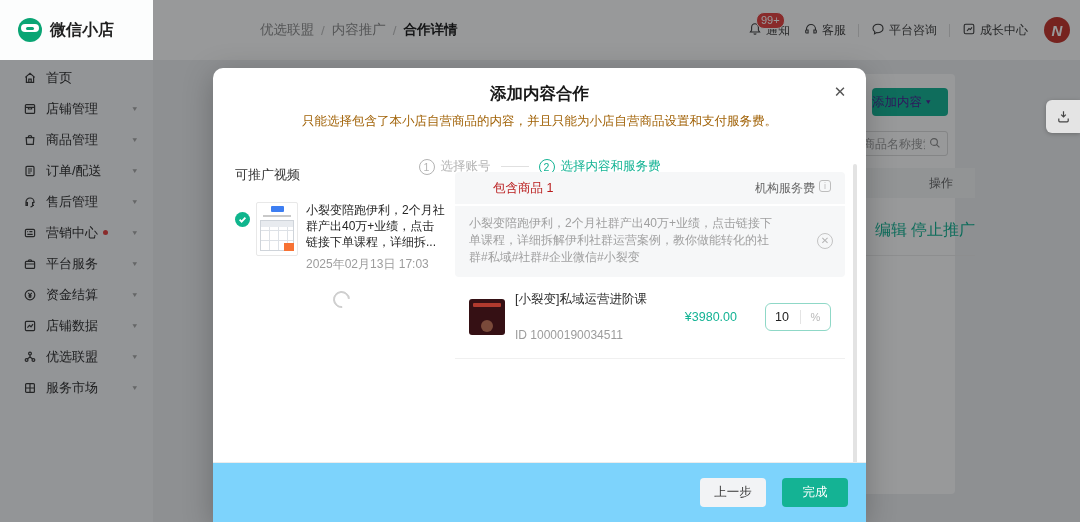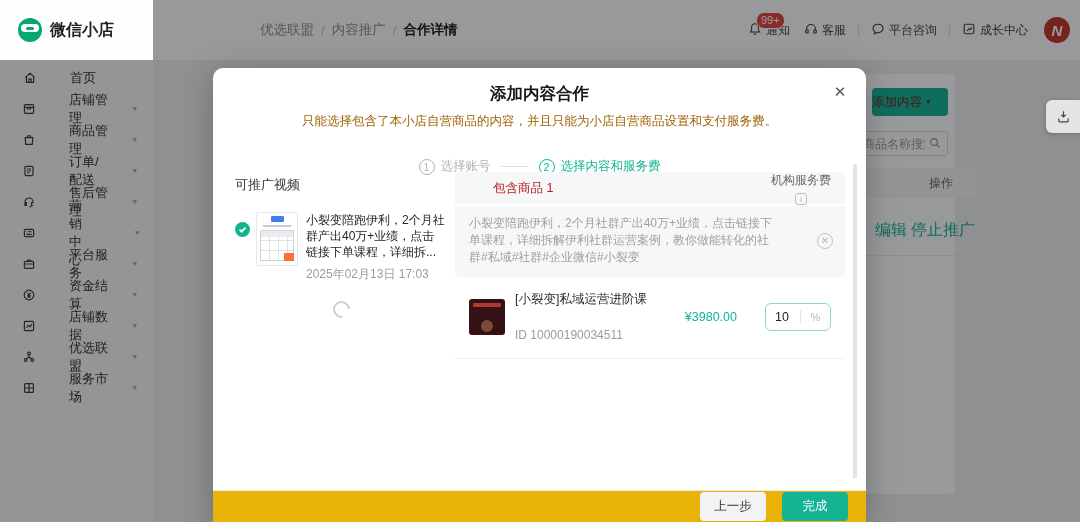--- a/index.html
+++ b/index.html
@@ -18,30 +18,30 @@
   .avatar { width:26px; height:26px; border-radius:50%; background:#c5342c; color:#fff; display:flex; align-items:center; justify-content:center; font-weight:bold; font-style:italic; font-size:15px; margin-left:4px; }
 
   
   .sidebar { position:absolute; left:0; top:0; width:153px; height:522px; background:#f7f8fa; }
   .logo-block { position:relative; z-index:60; width:153px; height:60px; background:#fcfdfd; display:flex; align-items:center; padding-left:18px; gap:8px; }
   .logo-mark { width:24px; height:24px; border-radius:50%; background:#0aa574; position:relative; overflow:hidden; }
   .logo-mark::before { content:""; position:absolute; left:3px; right:3px; top:6px; height:8px; background:#fff; border-radius:5px; }
   .logo-mark::after { content:""; position:absolute; left:8px; top:9px; width:8px; height:3px; background:#0aa574; border-radius:2px; }
   .logo-text { font-size:16px; font-weight:bold; color:#1f1f1f; }
   .menu { position:absolute; left:0; top:62px; width:153px; }
-  .menu-item { height:31px; display:flex; align-items:center; padding:0 16px 0 22px; font-size:13px; color:#2f2f2f; cursor:pointer;gap:24px; }
+  .menu-item { height:31px; display:flex; align-items:center; padding:0 16px 0 22px; font-size:13px; color:#2f2f2f; cursor:pointer; }
   .menu-item .mi-icon { width:15px; height:15px; margin-right:9px; display:flex; align-items:center; justify-content:center; }
   .mi-icon svg { stroke:#3a3a3a; fill:none; stroke-width:1.2; }
   .menu-item .chev { margin-left:auto; color:#a8a8a8; font-size:9px; transform:scaleY(.8); }
   .red-dot { width:5px; height:5px; border-radius:50%; background:#e64340; margin-left:5px; }
 
   
   .content { position:absolute; left:153px; top:60px; right:0; bottom:0; background:#eef0f2; }
   .content-card { position:absolute; left:447px; top:14px; width:355px; height:420px; background:#ffffff; border-radius:4px; }
-  .add-content-btn { position:absolute; left:719px; top:28px; width:76px; height:28px; background:#14b394; color:#7f1d1d; border:none; border-radius:4px; font-size:12.5px; display:flex; align-items:center; justify-content:flex-start; gap:4px; cursor:pointer; }
+  .add-content-btn { position:absolute; left:719px; top:28px; width:76px; height:28px; background:#14b394; color:#4c1d95; border:none; border-radius:4px; font-size:12.5px; display:flex; align-items:center; justify-content:flex-start; gap:4px; cursor:pointer; }
   .add-content-btn .chev { font-size:9px; transform:scaleY(.8); }
   .bg-search { position:absolute; left:703px; top:71px; width:92px; height:25px; border:1px solid #dcdcdc; border-radius:3px; background:#fff; display:flex; align-items:center; padding:0 6px; gap:4px; }
   .bg-search input { border:none; outline:none; width:62px; font-size:12px; color:#333; background:transparent; }
   .bg-search input::placeholder { color:#9b9b9b; }
   .bg-table-head { position:absolute; left:700px; top:108px; width:122px; height:30px; background:#f5f6f7; display:flex; align-items:center; justify-content:flex-end; padding-right:22px; font-size:12px; color:#666; }
   .bg-row-actions { position:absolute; left:722px; top:160px; display:flex; gap:4px; font-size:16px; color:#14b394; }
   .bg-row-actions span { cursor:pointer; }
   .bg-row-divider { position:absolute; left:700px; top:195px; width:122px; height:1px; background:#ececec; }
 
   
@@ -62,21 +62,21 @@
   .step-num { width:16px; height:16px; border-radius:50%; border:1px solid currentColor; font-size:10.5px; display:flex; align-items:center; justify-content:center; }
   .step.inactive { color:#b3b3b3; }
   .step.active { color:#14b394; }
   .step-dash { width:28px; height:1px; background:#e0e0e0; }
 
   .modal-body { position:absolute; left:0; top:96px; right:0; bottom:44px; overflow:hidden; }
   .mod-scrollbar { position:absolute; right:9px; top:0px; width:4px; height:320px; background:#e3e3e3; border-radius:2px; cursor:pointer; }
 
   
   .left-col { position:absolute; left:22px; top:0; width:212px; }
-  .left-title { font-size:13px; color:#333; margin-top:12px; }
+  .left-title { font-size:13px; color:#333; margin-top:2px; }
   .video-card { margin-top:18px; display:flex; align-items:flex-start; cursor:pointer; }
   .check-circle { width:15px; height:15px; border-radius:50%; background:#0fb58d; margin-top:10px; flex:none; display:flex; align-items:center; justify-content:center; }
   .check-circle svg { stroke:#fff; fill:none; stroke-width:2; }
   .v-thumb { width:42px; height:54px; margin-left:6px; flex:none; background:#fff; border:1px solid #e8e8e8; border-radius:2px; position:relative; overflow:hidden; }
   .v-thumb .t-logo { position:absolute; top:3px; left:14px; width:13px; height:6px; background:#3d7ef2; border-radius:1px; }
   .v-thumb .t-line { position:absolute; top:12px; left:6px; right:6px; height:2px; background:#c9c9c9; }
   .v-thumb .t-table { position:absolute; top:17px; left:3px; right:3px; bottom:4px; border:1px solid #cfd4da; background:
       linear-gradient(#e8ebef 0 6px, transparent 6px),
       repeating-linear-gradient(to bottom, transparent 0 9px, #dde1e6 9px 10px),
       repeating-linear-gradient(to right, transparent 0 8px, #dde1e6 8px 9px); }
@@ -85,42 +85,42 @@
   .v-title { font-size:12px; color:#262626; line-height:16px; }
   .v-product { font-size:12px; color:#9c9c9c; margin-top:6px; }
   .v-date { font-size:12px; color:#9c9c9c; margin-top:6px; }
   .spinner { width:17px; height:17px; border:2px solid #cfcfcf; border-right-color:transparent; border-radius:50%; margin:18px auto 0 auto; transform:rotate(40deg); }
 
   
   .right-col { position:absolute; left:242px; top:8px; width:390px; }
   .panel-gray { background:#f6f7f8; border-radius:4px; }
   .panel-head { height:34px; display:flex; align-items:center; padding:0 14px; border-bottom:2px solid #fff; }
   .panel-head .ph-title { font-size:12.5px; color:#b91c1c;margin-left:24px; }
-  .panel-head .ph-fee { margin-left:auto; font-size:12px; color:#666; display:flex; align-items:center; gap:4px;flex-direction:column; }
+  .panel-head .ph-fee { margin-left:auto; font-size:12px; color:#666; display:flex; gap:4px; }
   .info-icon { width:12px; height:12px; border:1px solid #bdbdbd; border-radius:3px; color:#bdbdbd; font-size:9px; line-height:11px; text-align:center; cursor:pointer; }
   .panel-desc { display:flex; padding:9px 12px 11px 14px; }
   .desc-text { width:310px; font-size:12px; color:#a0a0a0; line-height:17px; }
   .remove-icon { margin-left:auto; align-self:center; width:16px; height:16px; border:1px solid #c4c4c4; border-radius:50%; color:#b5b5b5; font-size:10px; line-height:14px; text-align:center; cursor:pointer; }
 
   .product-row { display:flex; align-items:center; padding:14px 14px 14px 14px; }
   .p-thumb { width:36px; height:36px; border-radius:3px; flex:none; background:#351014; position:relative; overflow:hidden; }
   .p-thumb::before { content:""; position:absolute; top:4px; left:4px; right:4px; height:4px; background:#b03a2e; border-radius:1px; }
   .p-thumb::after { content:""; position:absolute; bottom:3px; left:12px; width:12px; height:12px; border-radius:50%; background:#7a4a3a; }
   .p-info { margin-left:10px; }
   .p-name { font-size:12.5px; color:#2b2b2b; }
   .p-id { font-size:12px; color:#9c9c9c; margin-top:20px; }
   .p-price { margin-left:auto; font-size:12.5px; color:#14b394; }
   .fee-input-box { margin-left:28px; width:66px; height:28px; border:1px solid #8fd8c7; border-radius:6px; background:#fff; display:flex; align-items:center; overflow:hidden; }
   .fee-input-box input { width:34px; border:none; outline:none; font-size:12.5px; color:#222; padding-left:9px; background:transparent; }
   .fee-div { width:1px; height:14px; background:#e4e4e4; }
   .fee-unit { flex:1; text-align:center; font-size:11px; color:#b9b9b9; }
   .product-divider { height:1px; background:#f0f0f0; margin-top:2px; }
 
   
-  .modal-footer { position:absolute; left:0; right:0; bottom:0; height:32px; border-top:1px solid #ececec; background:#eab308; display:flex; align-items:center; justify-content:flex-end; padding-right:18px; gap:16px; }
+  .modal-footer { position:absolute; left:0; right:0; bottom:0; height:60px; border-top:1px solid #ececec; background:#7dd3fc; display:flex; align-items:center; justify-content:flex-end; padding-right:18px; gap:16px; }
   .btn-prev { width:66px; height:29px; border:none; border-radius:4px; background:#f2f3f5; color:#333; font-size:12.5px; cursor:pointer; }
   .btn-done { width:66px; height:29px; border:none; border-radius:4px; background:#14b394; color:#fff; font-size:12.5px; cursor:pointer; }
 </style>
 </head>
 <body>
 
 <div class="page">
 
   <div class="header">
     <div class="breadcrumb">

